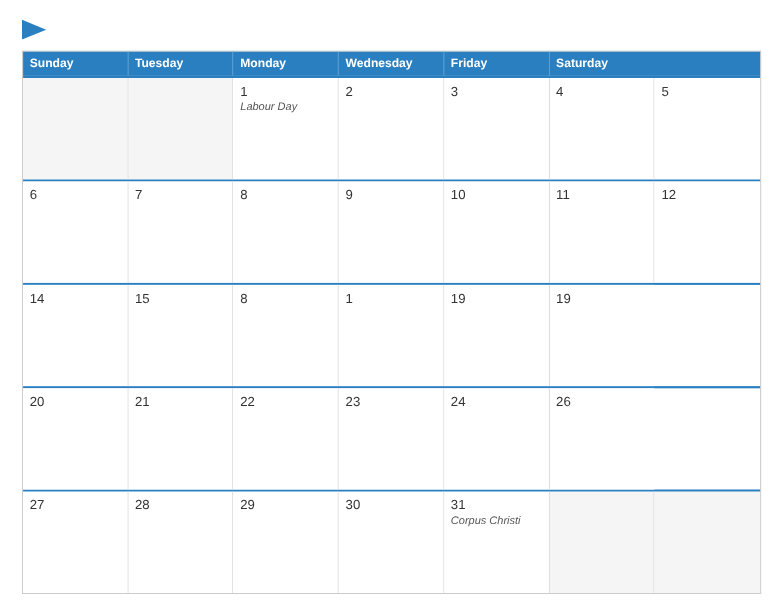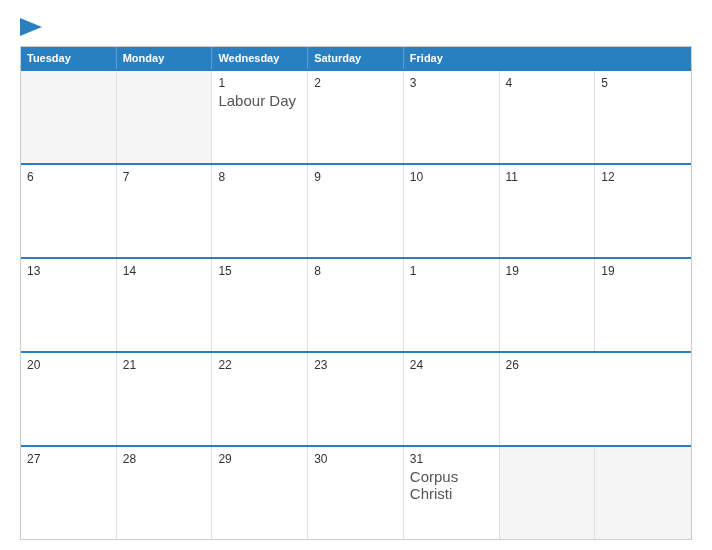--- a/index.html
+++ b/index.html
@@ -104,24 +104,25 @@
     }
     .cal-cell.empty {
       background: #f5f5f5;
     }
     .cal-day-num {
       font-size: 12px;
       color: #333;
       display: block;
     }
     .cal-event {
-      font-size: 15px;
+      font-size: 10px;
       color: #555;
       margin-top: 2px;
       display: block;
+      font-style: italic;
     }
   </style>
 </head>
 <body>
 
 <div class="page">
   <div class="header">
     <div class="logo">
       <div class="logo-row">
         <span class="logo-general"></span>
@@ -131,25 +132,26 @@
         </svg>
       </div>
       <span class="logo-blue"></span>
     </div>
     <div class="title"></div>
     <div class="country"></div>
   </div>
 
   <div class="calendar">
     <div class="cal-header-row">
+    <div class="cal-header-cell">Sunday</div>
         <div class="cal-header-cell">Tuesday</div>
         <div class="cal-header-cell">Monday</div>
         <div class="cal-header-cell">Wednesday</div>
+        <div class="cal-header-cell">Friday</div>
         <div class="cal-header-cell">Saturday</div>
-        <div class="cal-header-cell">Friday</div>
       </div>
     <div class="cal-body">
     <div class="cal-week">
           <div class="cal-cell empty"></div>
           <div class="cal-cell empty"></div>
           <div class="cal-cell">
             <span class="cal-day-num">1</span>
             <span class="cal-event">Labour Day</span>
           </div>
           <div class="cal-cell">
@@ -183,23 +185,20 @@
           </div>
           <div class="cal-cell">
             <span class="cal-day-num">11</span>
           </div>
           <div class="cal-cell">
             <span class="cal-day-num">12</span>
           </div>
         </div>
         <div class="cal-week">
           <div class="cal-cell">
-            <span class="cal-day-num">13</span>
-          </div>
-          <div class="cal-cell">
             <span class="cal-day-num">14</span>
           </div>
           <div class="cal-cell">
             <span class="cal-day-num">15</span>
           </div>
           <div class="cal-cell">
             <span class="cal-day-num">8</span>
           </div>
           <div class="cal-cell">
             <span class="cal-day-num">1</span>

